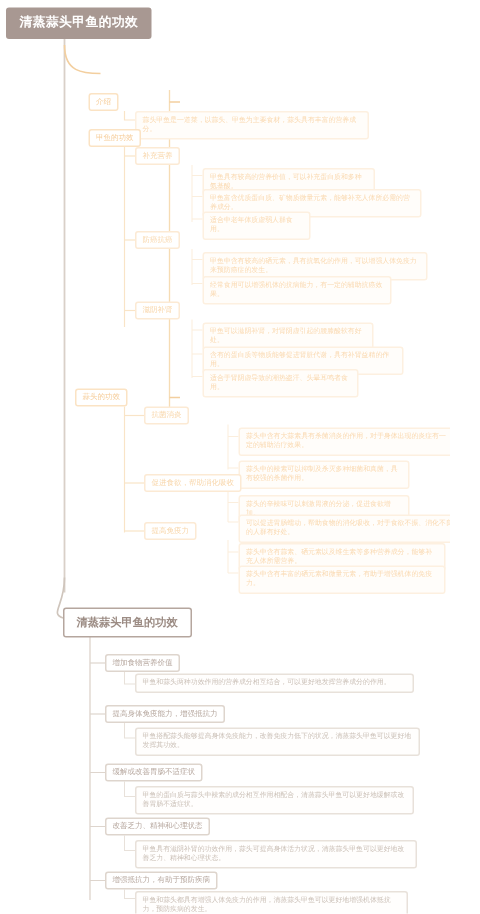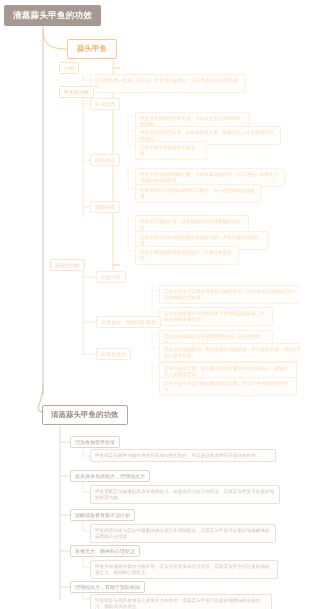--- a/index.html
+++ b/index.html
@@ -185,21 +185,20 @@
       <path d="M83,448 L83,456 L90,456" stroke="#e8e1da" stroke-width=".7"></path>
       <path d="M83,482 L83,492 L90,492" stroke="#e8e1da" stroke-width=".7"></path>
       <path d="M83,521 L83,531 L90,531" stroke="#e8e1da" stroke-width=".7"></path>
       <path d="M83,557 L83,567 L90,567" stroke="#e8e1da" stroke-width=".7"></path>
       <path d="M83,593 L83,599 L90,599" stroke="#e8e1da" stroke-width=".7"></path>
     </g>
   </svg>
 
   <div class="root-node" style="left:4px;top:5px;">清蒸蒜头甲鱼的功效</div>
 
-  <div class="main-node" style="left:67px;top:39px;">蒜头甲鱼</div>
 
   <div class="n2" style="left:59px;top:62px;">介绍</div>
   <div class="leaf" style="left:90px;top:74px;width:146px;">蒜头甲鱼是一道菜，以蒜头、甲鱼为主要食材，蒜头具有丰富的营养成分。</div>
 
   <div class="n2" style="left:59px;top:86px;">甲鱼的功效</div>
 
   <div class="n3" style="left:90px;top:98px;">补充营养</div>
   <div class="leaf" style="left:135px;top:112px;width:105px;">甲鱼具有较高的营养价值，可以补充蛋白质和多种氨基酸。</div>
   <div class="leaf" style="left:135px;top:126px;width:136px;">甲鱼富含优质蛋白质、矿物质微量元素，能够补充人体所必需的营养成分。</div>
   <div class="leaf" style="left:135px;top:141px;width:62px;">适合中老年体质虚弱人群食用。</div>

